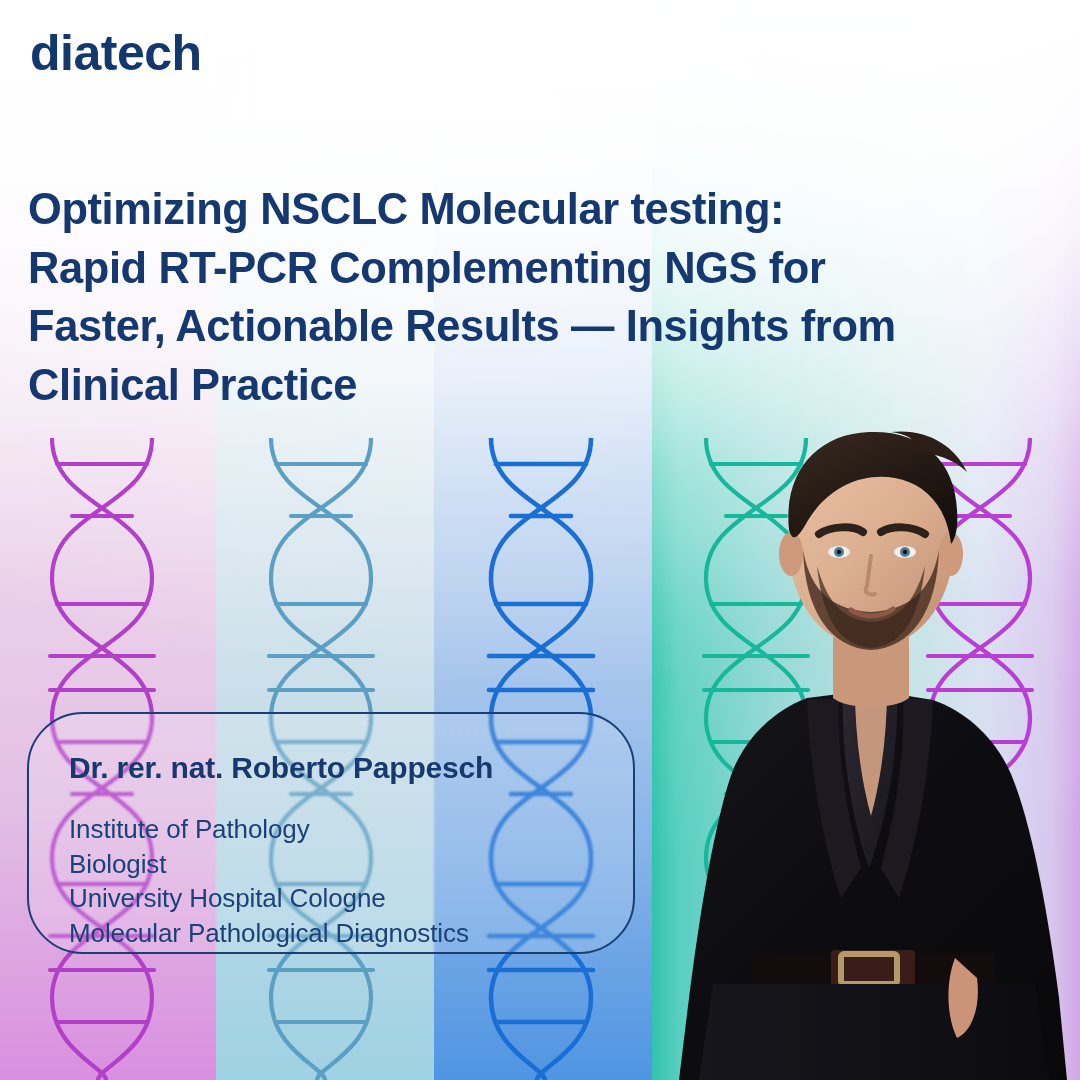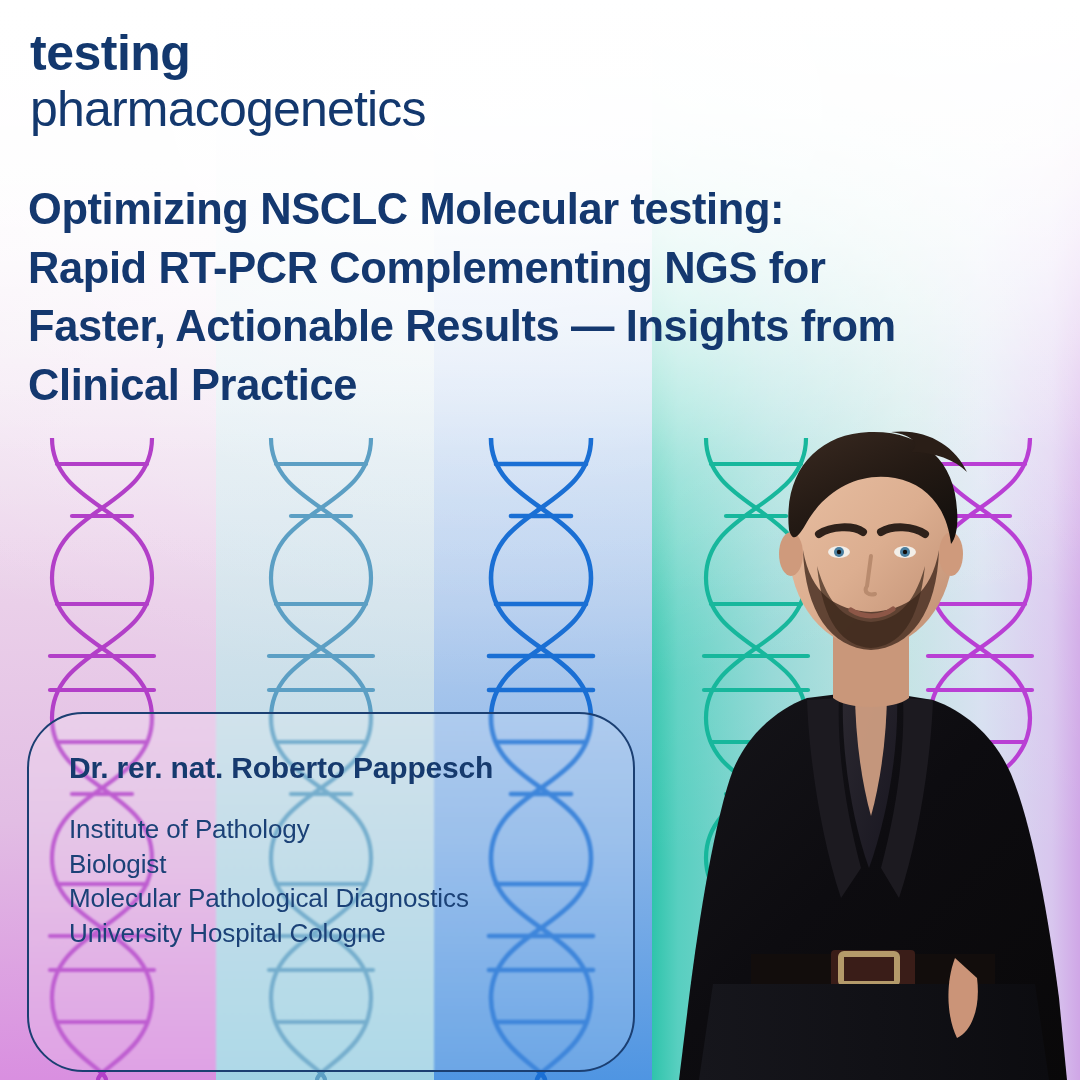--- a/index.html
+++ b/index.html
@@ -97,21 +97,21 @@
     transform: scaleX(0.965);
     transform-origin: left top;
   }
 
   
   .speaker-card {
     position: absolute;
     left: 27px;
     top: 712px;
     width: 608px;
-    height: 360px;
+    height: 242px;
     border: 2px solid #1b3f72;
     border-radius: 56px;
     background: rgba(255,255,255,0.16);
     backdrop-filter: blur(1px);
     padding: 36px 40px 0 40px;
   }
   .speaker-name {
     color: #163a6e;
     font-size: 30px;
     font-weight: 700;
@@ -303,34 +303,33 @@
       <rect x="176" y="552" width="84" height="38" rx="4" fill="#3a1d18"></rect>
       <rect x="186" y="556" width="56" height="30" rx="3" fill="none" stroke="#b49a6a" stroke-width="6"></rect>
 
       <path d="M58 586 L44 682 L394 682 L380 586 Z" fill="url(#jeans)"></path>
 
       <path d="M300 560 C290 586 292 620 302 640 C316 634 326 610 322 580 Z" fill="#cb9478"></path>
     </svg>
   </div>
 
   <div class="logo">
-    <span class="logo-line1">testing</span>
-    <span class="logo-line2">pharmacogenetics</span>
+    <span class="logo-line1">diatech</span>
   </div>
 
   <div class="title">
     <div>Optimizing NSCLC Molecular testing:</div>
     <div>Rapid RT-PCR Complementing NGS for</div>
     <div>Faster, Actionable Results — Insights from</div>
     <div>Clinical Practice</div>
   </div>
 
   <div class="speaker-card">
     <div class="speaker-name">Dr. rer. nat. Roberto Pappesch</div>
     <div class="speaker-affil">
       <div>Institute of Pathology</div>
       <div>Biologist</div>
+      <div>University Hospital Cologne</div>
       <div>Molecular Pathological Diagnostics</div>
-      <div>University Hospital Cologne</div>
     </div>
   </div>
 
 </div>
 
 </body></html>

